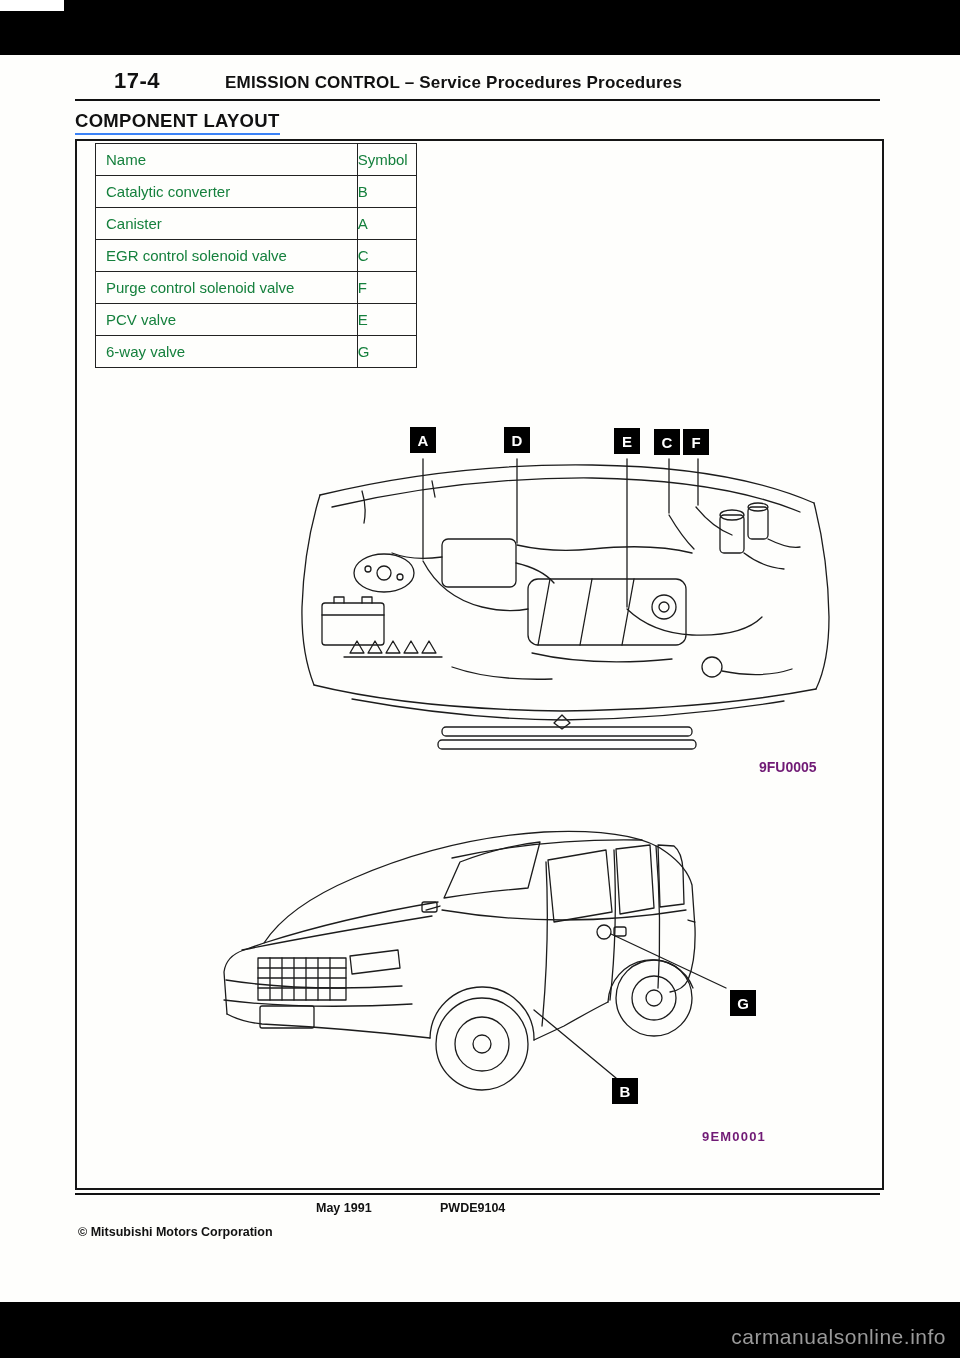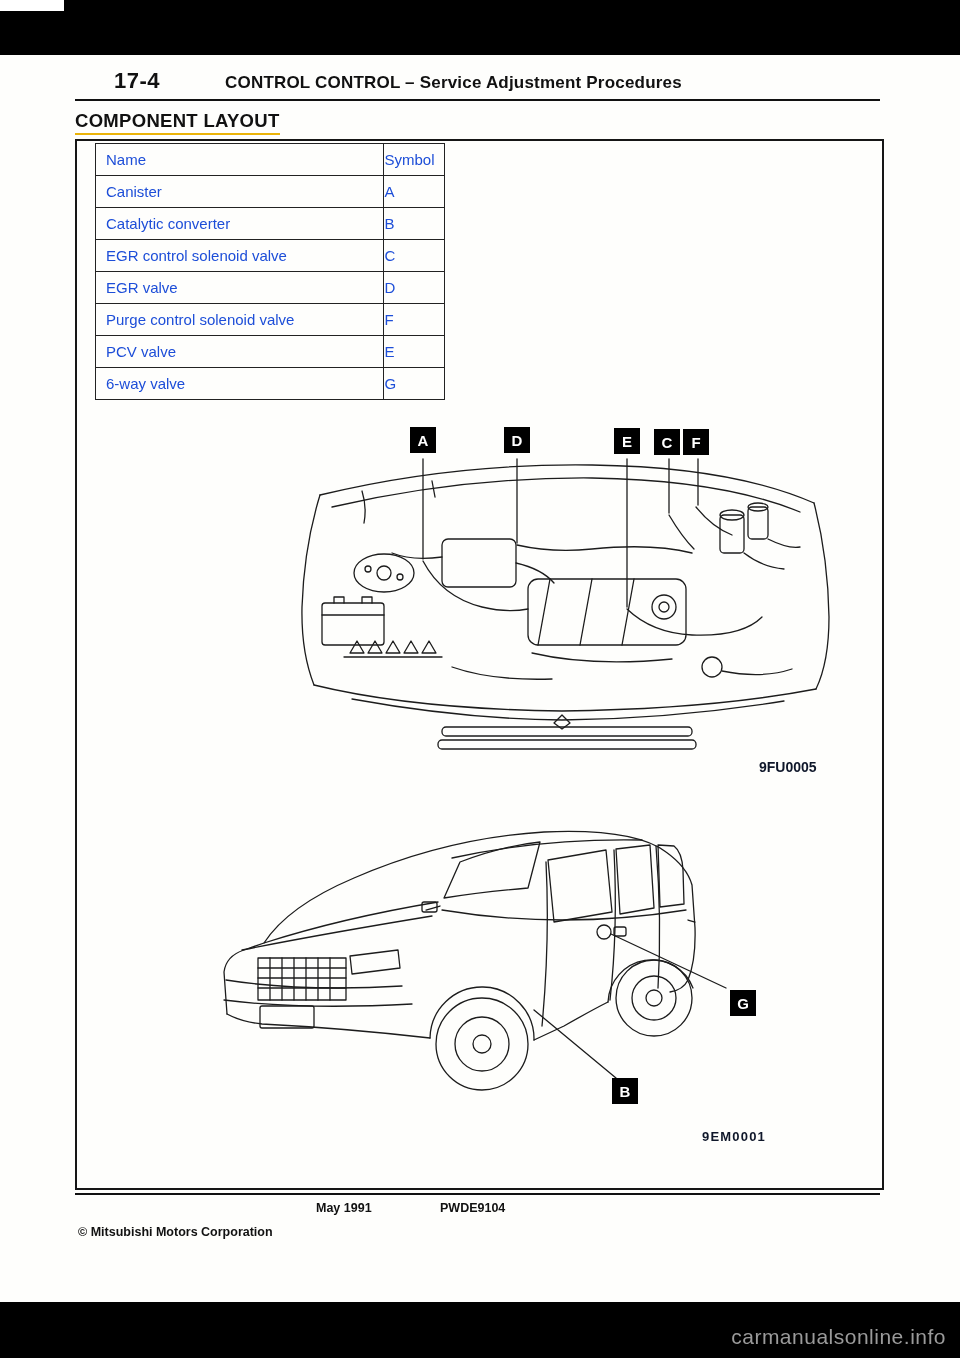--- a/index.html
+++ b/index.html
@@ -9,33 +9,33 @@
   .scan-notch{position:absolute;left:0;top:0;width:64px;height:11px;background:#fff;}
   .page{position:absolute;left:0;top:55px;width:960px;height:1247px;background:#fefefc;}
   .scan-bottom{position:absolute;left:0;top:1302px;width:960px;height:56px;background:#000;}
   .watermark{position:absolute;right:14px;bottom:9px;font-size:21px;color:#9a9a9a;letter-spacing:.5px;}
 
   .page-number{position:absolute;left:78px;top:13px;font-size:22px;font-weight:bold;letter-spacing:.5px;margin-left:36px;}
   .chapter-title{position:absolute;left:225px;top:18px;font-size:17px;font-weight:bold;letter-spacing:.2px;}
   .header-rule{position:absolute;left:75px;top:44px;width:805px;height:2px;background:#111;}
 
   .section-title{position:absolute;left:75px;top:55px;font-size:18.5px;font-weight:bold;
-                 letter-spacing:.3px;border-bottom:2px solid #eab308;padding-bottom:1px;}
+                 letter-spacing:.3px;border-bottom:2px solid #3b82f6;padding-bottom:1px;}
 
   .content-box{position:absolute;left:75px;top:84px;width:805px;height:1047px;border:2px solid #161616;}
 
-  .layout-table{position:absolute;left:18px;top:2px;width:350px;border-collapse:collapse;
-                font-size:15px;color:#1d4ed8;}
+  .layout-table{position:absolute;left:18px;top:2px;width:322px;border-collapse:collapse;
+                font-size:15px;color:#15803d;}
   .layout-table th,.layout-table td{border:1.6px solid #222;height:31px;font-weight:normal;padding:0;}
   .layout-table .name-col{text-align:left;padding-left:10px;width:333px;}
   .layout-table .sym-col{text-align:left;width:62px;}
 
   .callout{position:absolute;width:26px;height:26px;background:#000;color:#fff;font-weight:bold;
            font-size:15px;display:flex;align-items:center;justify-content:center;}
-  .fig-code{position:absolute;font-weight:bold;font-size:14px;color:#0f172a;}
+  .fig-code{position:absolute;font-weight:bold;font-size:14px;color:#701a75;}
   .fig-code.spaced{letter-spacing:1.2px;font-size:13px;}
 
   .figure{position:absolute;}
   .figure svg{display:block;}
 
   .footer-rule{position:absolute;left:75px;top:1138px;width:805px;height:2px;background:#111;}
   .footer{position:absolute;left:0;top:1146px;width:960px;font-size:12.5px;font-weight:bold;}
   .footer .f-copy{position:absolute;left:78px;top:0;margin-top:24px;}
   .footer .f-date{position:absolute;left:268px;top:0;padding-left:48px;}
   .footer .f-code{position:absolute;left:440px;top:0;}
@@ -43,50 +43,46 @@
 </head>
 <body>
 
 <div class="stage">
   <div class="scan-top">
     <div class="scan-notch"></div>
   </div>
 
   <div class="page">
     <span class="page-number">17-4</span>
-    <span class="chapter-title">CONTROL CONTROL – Service Adjustment Procedures</span>
+    <span class="chapter-title">EMISSION CONTROL – Service Procedures Procedures</span>
     <div class="header-rule"></div>
 
     <div class="section-title">COMPONENT LAYOUT</div>
 
     <div class="content-box">
 
       <table class="layout-table">
         <thead>
           <tr>
             <th class="name-col">Name</th>
             <th class="sym-col">Symbol</th>
           </tr>
         </thead>
         <tbody>
           <tr>
+            <td class="name-col">Catalytic converter</td>
+            <td class="sym-col">B</td>
+          </tr>
+          <tr>
             <td class="name-col">Canister</td>
             <td class="sym-col">A</td>
           </tr>
           <tr>
-            <td class="name-col">Catalytic converter</td>
-            <td class="sym-col">B</td>
-          </tr>
-          <tr>
             <td class="name-col">EGR control solenoid valve</td>
             <td class="sym-col">C</td>
-          </tr>
-          <tr>
-            <td class="name-col">EGR valve</td>
-            <td class="sym-col">D</td>
           </tr>
           <tr>
             <td class="name-col">Purge control solenoid valve</td>
             <td class="sym-col">F</td>
           </tr>
           <tr>
             <td class="name-col">PCV valve</td>
             <td class="sym-col">E</td>
           </tr>
           <tr>

